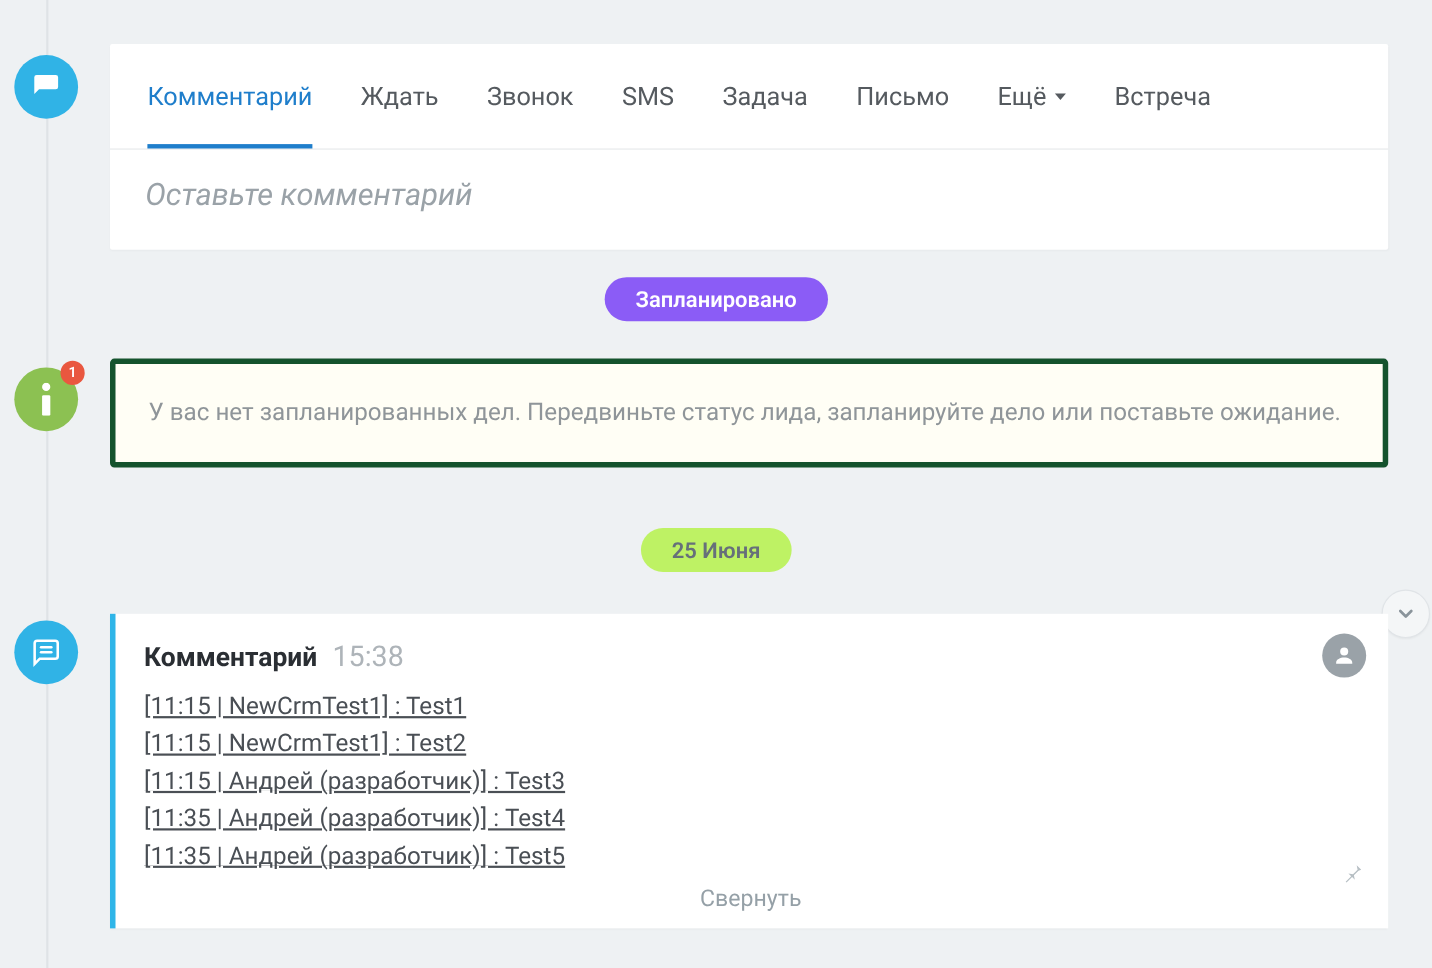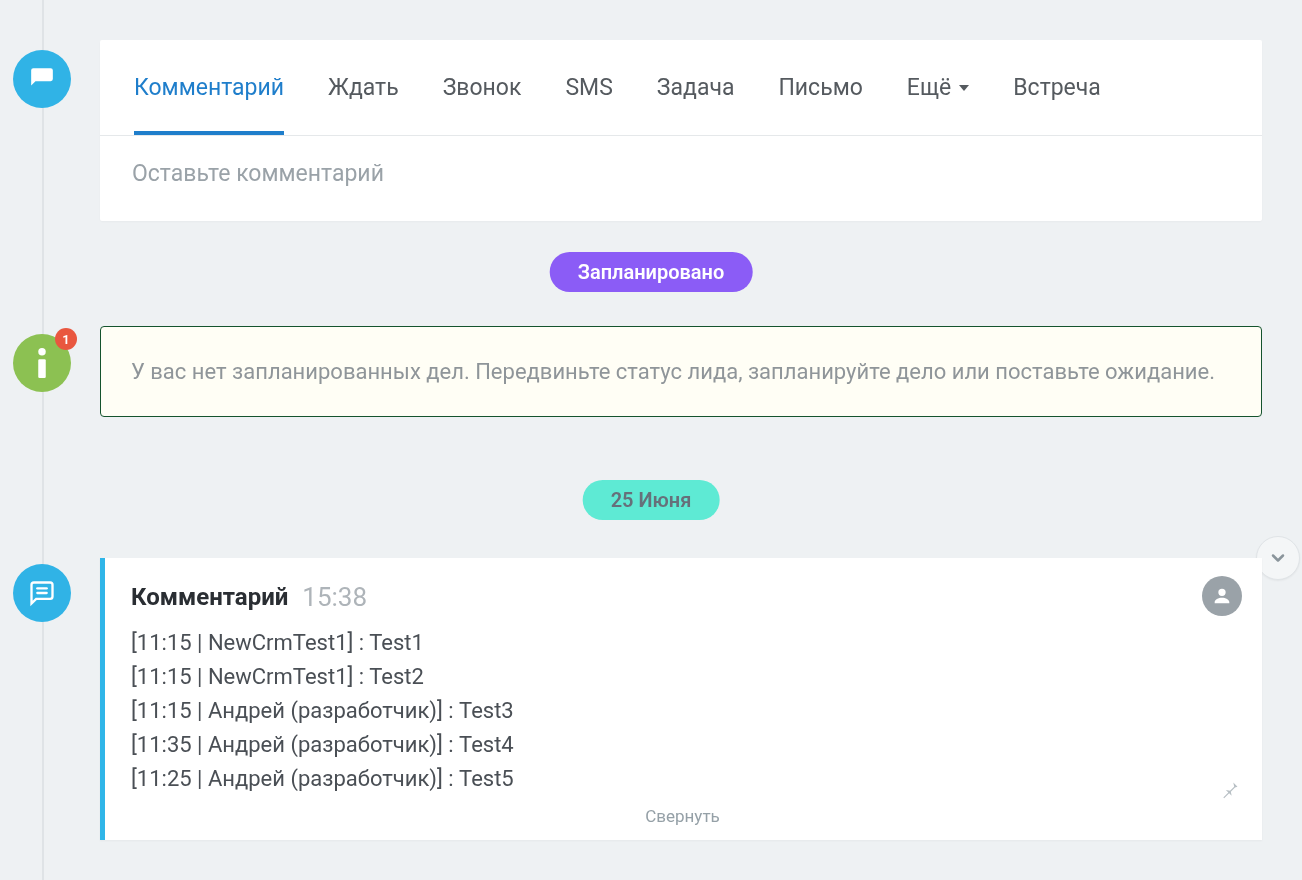--- a/index.html
+++ b/index.html
@@ -91,42 +91,43 @@
     margin-left: 8px;
     width: 0; height: 0;
     border-left: 5px solid transparent;
     border-right: 5px solid transparent;
     border-top: 6px solid #555a5f;
   }
   .comment-input-area {
     padding: 24px 32px 34px;
   }
   .comment-placeholder {
-    font-size: 23px;
+    font-size: 28px;
     color: #9aa2a8;
+    font-style: italic;
   }
   .pill {
     position: absolute;
     left: 50%;
     transform: translateX(-50%);
     border-radius: 22px;
     padding: 8px 28px;
     font-size: 20px;
     font-weight: 600;
     color: #fff;
     white-space: nowrap;
   }
   .pill.planned { background: #8b5cf6; }
-  .pill.date { background: #5eead4; color: #66707a; font-weight: 600; }
+  .pill.date { background: #bef264; color: #66707a; font-weight: 600; }
   .info-card {
     position: absolute;
     left: 100px;
     right: 40px;
     background: #fffef5;
-    border: 1px solid #14532d;
+    border: 5px solid #14532d;
     border-radius: 4px;
     padding: 26px 30px;
     font-size: 22px;
     color: #8f9599;
     line-height: 1.7;
   }
   .entry-card {
     position: absolute;
     left: 100px;
     right: 40px;
@@ -160,28 +161,28 @@
     background: #9aa2a8;
     display: flex;
     align-items: center;
     justify-content: center;
   }
   .entry-body {
     font-size: 22px;
     color: #4a4f55;
     line-height: 1.55;
   }
-  .entry-body div { margin: 0; }
+  .entry-body div { margin: 0; text-decoration: underline; }
   .entry-footer {
     text-align: center;
     position: relative;
     margin-top: 10px;
   }
   .collapse-link {
-    font-size: 17px;
+    font-size: 21px;
     color: #95a0a7;
     cursor: pointer;
   }
   .pin-icon {
     position: absolute;
     right: -6px;
     bottom: 22px;
     color: #b7bfc4;
     cursor: pointer;
   }
@@ -290,21 +291,21 @@
   <div class="entry-avatar">
     <svg width="22" height="22" viewBox="0 0 24 24" fill="#fff">
         <path d="M12 12a4 4 0 1 0-4-4 4 4 0 0 0 4 4zm0 2c-4 0-8 2-8 5v1h16v-1c0-3-4-5-8-5z"></path>
       </svg>
   </div>
   <div class="entry-body">
     <div>[11:15 | NewCrmTest1] : Test1</div>
     <div>[11:15 | NewCrmTest1] : Test2</div>
     <div>[11:15 | Андрей (разработчик)] : Test3</div>
     <div>[11:35 | Андрей (разработчик)] : Test4</div>
-    <div>[11:25 | Андрей (разработчик)] : Test5</div>
+    <div>[11:35 | Андрей (разработчик)] : Test5</div>
   </div>
   <div class="entry-footer">
     <span class="collapse-link">Свернуть</span>
     <span class="pin-icon">
       <svg width="20" height="20" viewBox="0 0 24 24" fill="#b7bfc4">
           <path d="M16 3l5 5-3 1-5 5 1 5-3-3-6 6-1-1 6-6-3-3 5 1 5-5z"></path>
         </svg>
     </span>
   </div>
 </div>

